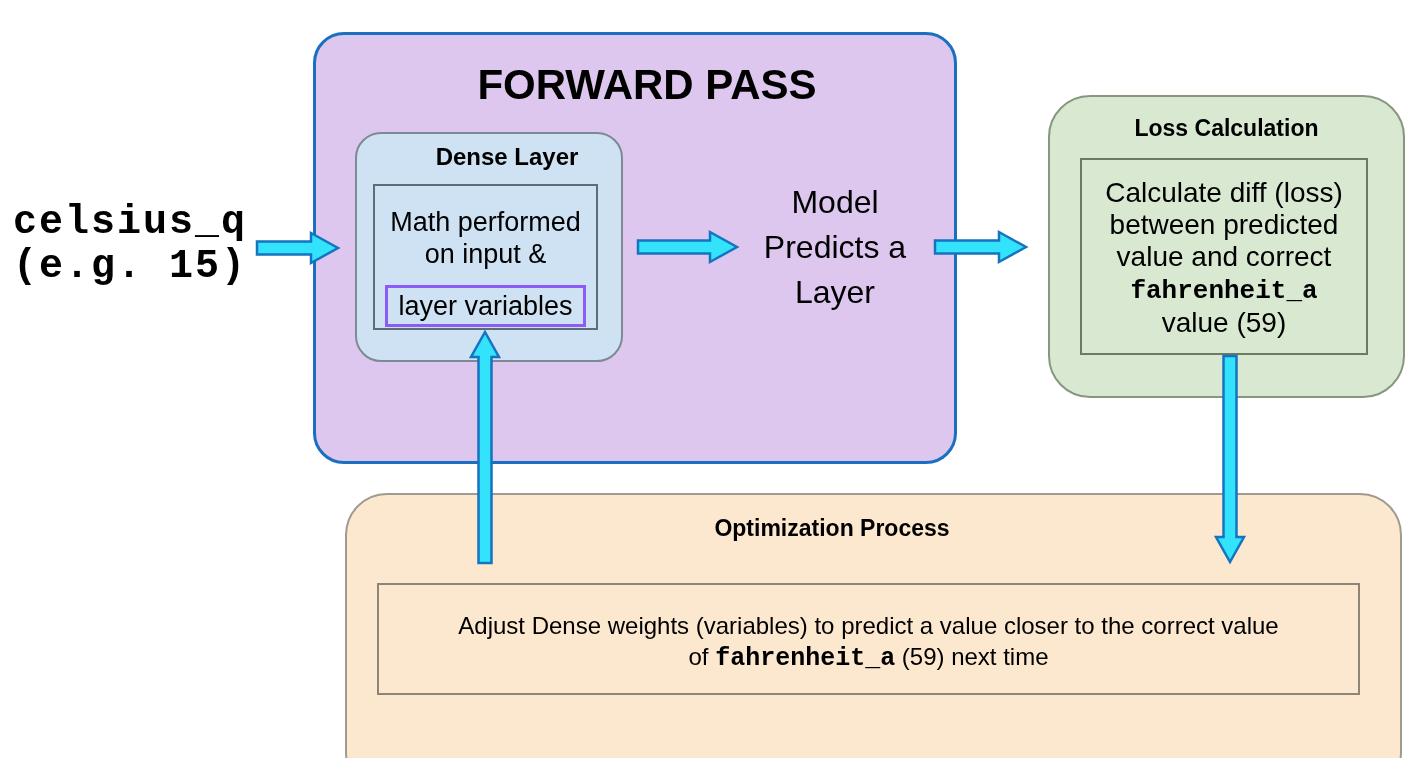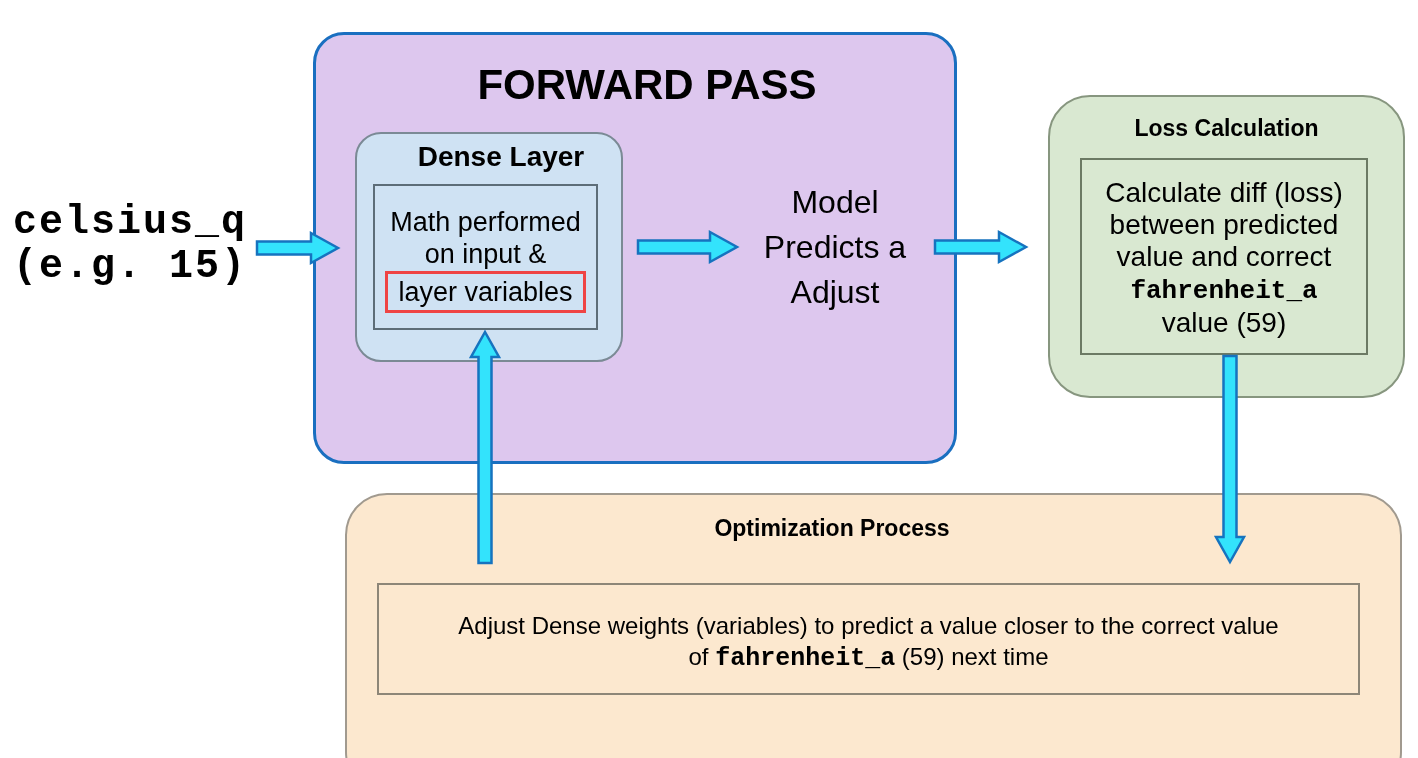--- a/index.html
+++ b/index.html
@@ -26,31 +26,31 @@
     left:9px; top:26px; width:644px; text-align:center;
     font-size:42px; line-height:48px; font-weight:bold; white-space:nowrap;
   }
 
   
   .dense {
     left:39px; top:97px; width:268px; height:230px;
     background:#cfe2f3; border:2px solid #7b8a95; border-radius:26px;
   }
   .dense-title {
-    left:12px; top:8px; width:100%; text-align:center;
-    font-size:28px; line-height:30px; font-weight:bold;
+    left:18px; top:8px; width:100%; text-align:center;
+    font-size:24px; line-height:30px; font-weight:bold;
   }
   .dense-inner {
     left:16px; top:50px; width:225px; height:146px;
     border:2px solid #5d6d78; text-align:center;
     font-size:27px; line-height:32px; padding-top:20px;
   }
   .red-box {
-    display:inline-block; border:3px solid #ef4444;
-    padding:0 10px; line-height:36px; margin-top:1px;
+    display:inline-block; border:3px solid #8b5cf6;
+    padding:0 10px; line-height:36px; margin-top:15px;
   }
 
   
   .model-output {
     left:419px; top:145px; width:200px; text-align:center;
     font-size:32px; line-height:45px;
   }
 
   
   .loss {
@@ -106,21 +106,21 @@
       <div class="abs dense-inner">
         <div>Math performed</div>
         <div>on input &amp;</div>
         <div><span class="red-box">layer variables</span></div>
       </div>
     </div>
 
     <div class="abs model-output">
       <div>Model</div>
       <div>Predicts a</div>
-      <div>Adjust</div>
+      <div>Layer</div>
     </div>
   </div>
 
   <div class="abs loss">
     <div class="abs loss-title">Loss Calculation</div>
     <div class="abs loss-inner">
       <div>Calculate diff (loss)</div>
       <div>between predicted</div>
       <div>value and correct</div>
       <div><span class="code">fahrenheit_a</span></div>

